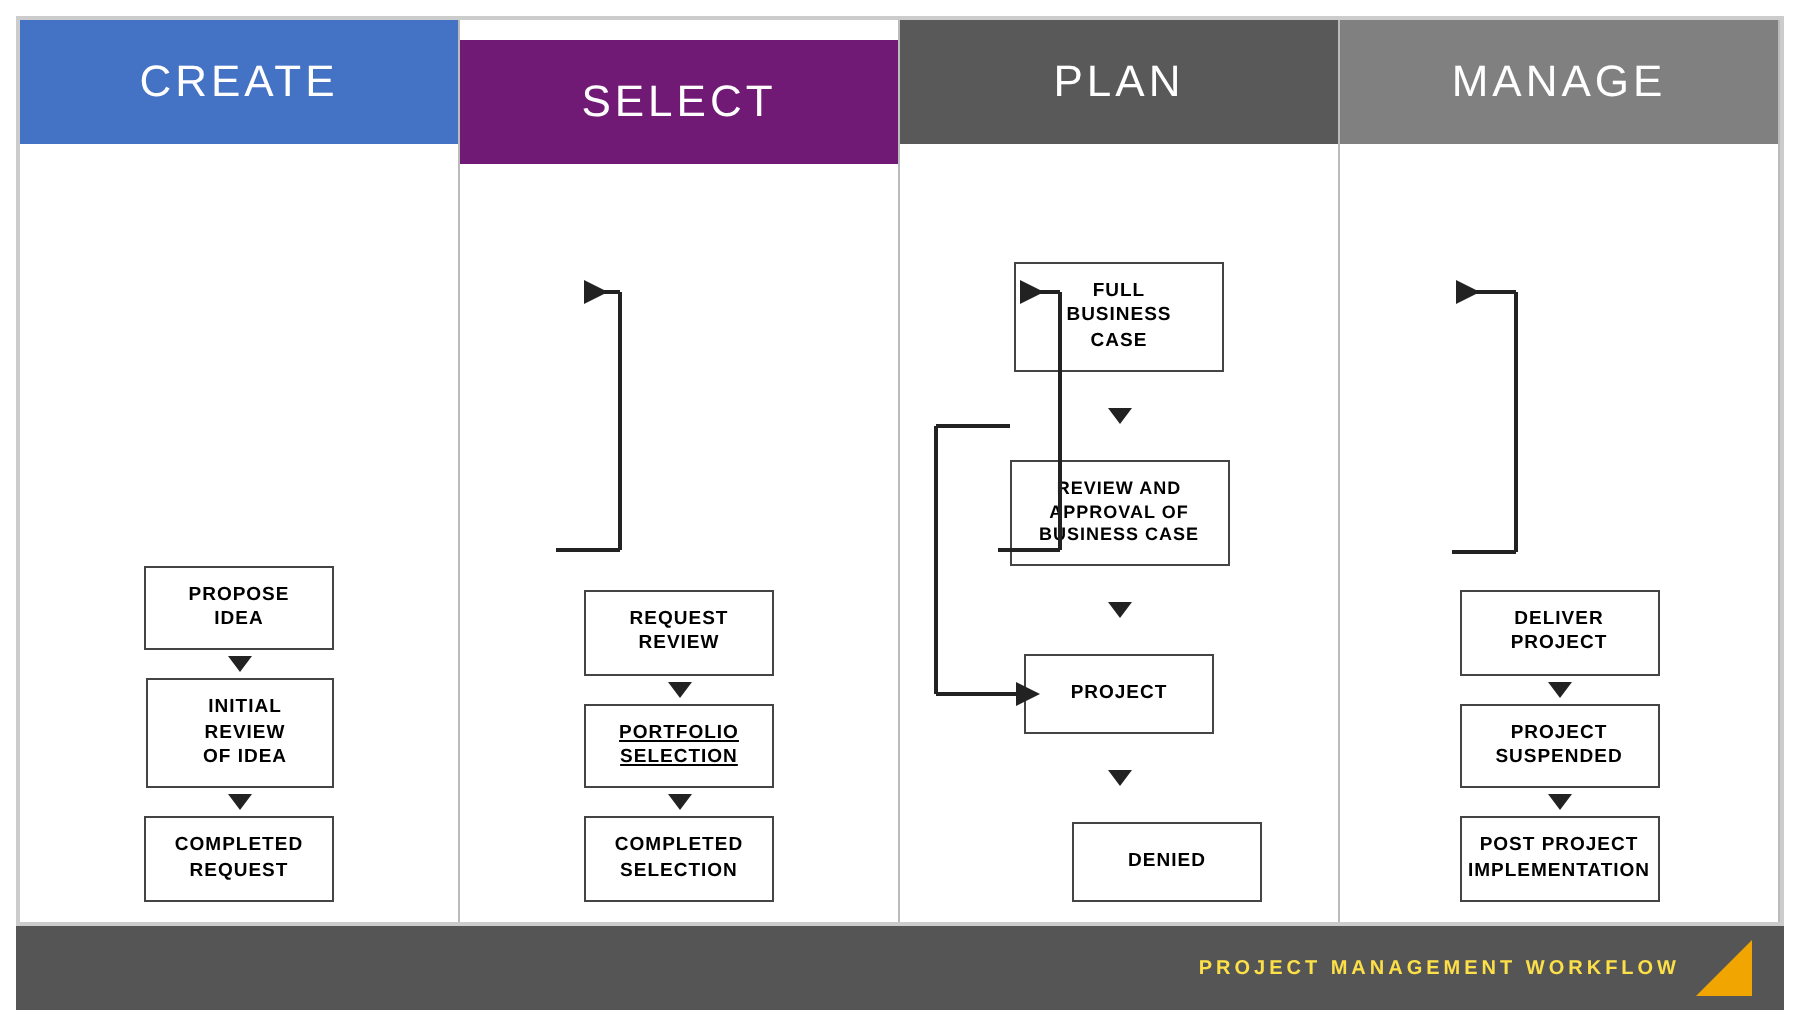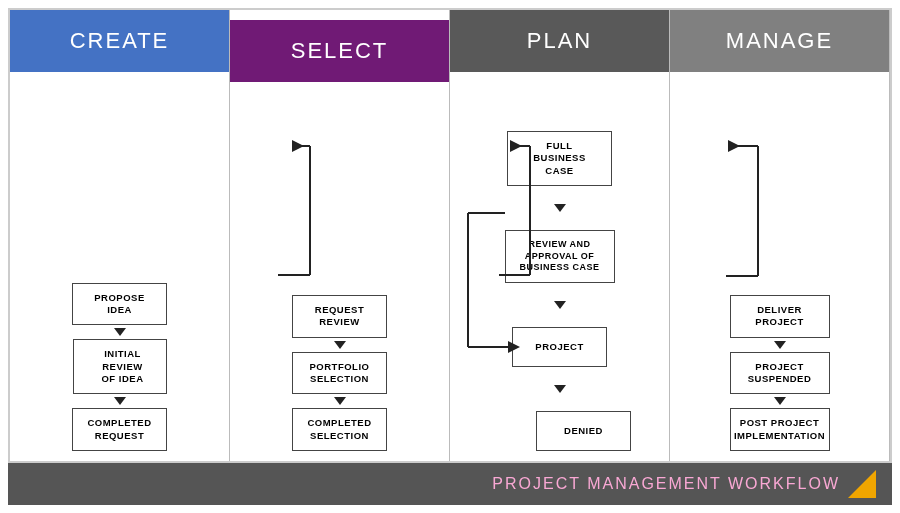--- a/index.html
+++ b/index.html
@@ -64,24 +64,24 @@
       background: #555;
       height: 42px;
       display: flex;
       align-items: center;
       justify-content: flex-end;
       padding: 0 16px;
       margin: 0 8px 8px 8px;
       gap: 8px;
     }
     .footer-text {
-      color: #f9a8d4;
-      font-size: 16px;
+      color: #fde047;
+      font-size: 10px;
       letter-spacing: 2px;
-      font-weight: normal;
+      font-weight: bold;
     }
     .footer-accent {
       width: 28px;
       height: 28px;
       background: #f0a500;
       clip-path: polygon(0 100%, 100% 0, 100% 100%);
     }
 
     
     .plan-body {
@@ -138,21 +138,21 @@
           <div class="arrow-sm"></div>
           <div class="box" style="width:95px;">COMPLETED<br>REQUEST</div>
         </div>
       </div>
 
       <div class="column col-select">
         <div class="column-header">SELECT</div>
         <div class="col-body-inner">
           <div class="box" style="width:95px;">REQUEST<br>REVIEW</div>
           <div class="arrow-sm"></div>
-          <div class="box" style="width:95px;">PORTFOLIO<br>SELECTION</div>
+          <div class="box" style="width:95px;text-decoration:underline;">PORTFOLIO<br>SELECTION</div>
           <div class="arrow-sm"></div>
           <div class="box" style="width:95px;">COMPLETED<br>SELECTION</div>
         </div>
       </div>
 
       <div class="column col-plan">
         <div class="column-header">PLAN</div>
         <div class="col-body-inner plan-body" style="position:relative;">
           <div class="box" style="width:105px;">FULL<br>BUSINESS<br>CASE</div>
           <div class="arrow-sm"></div>

